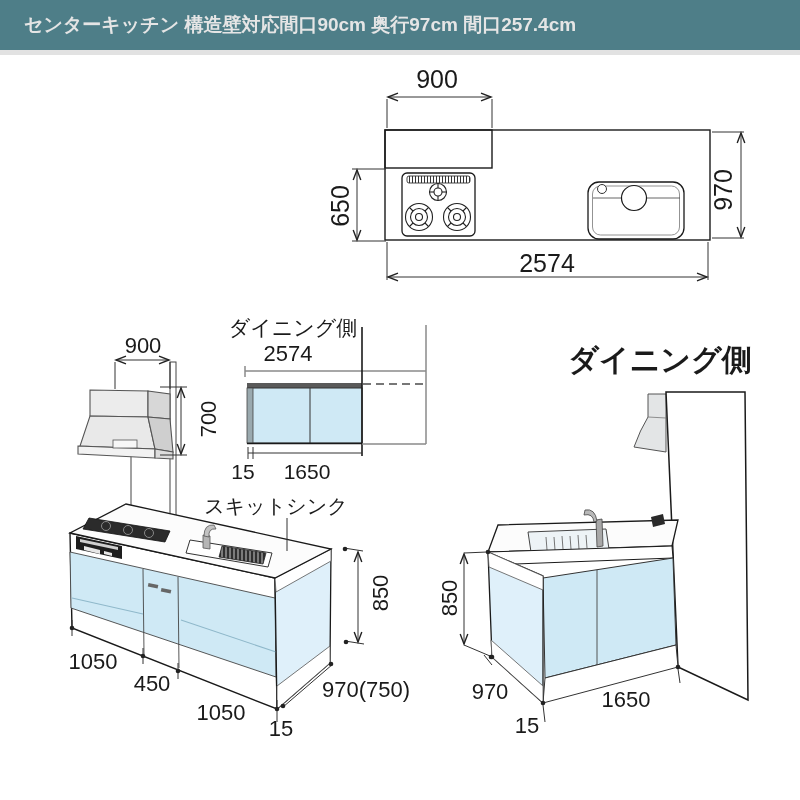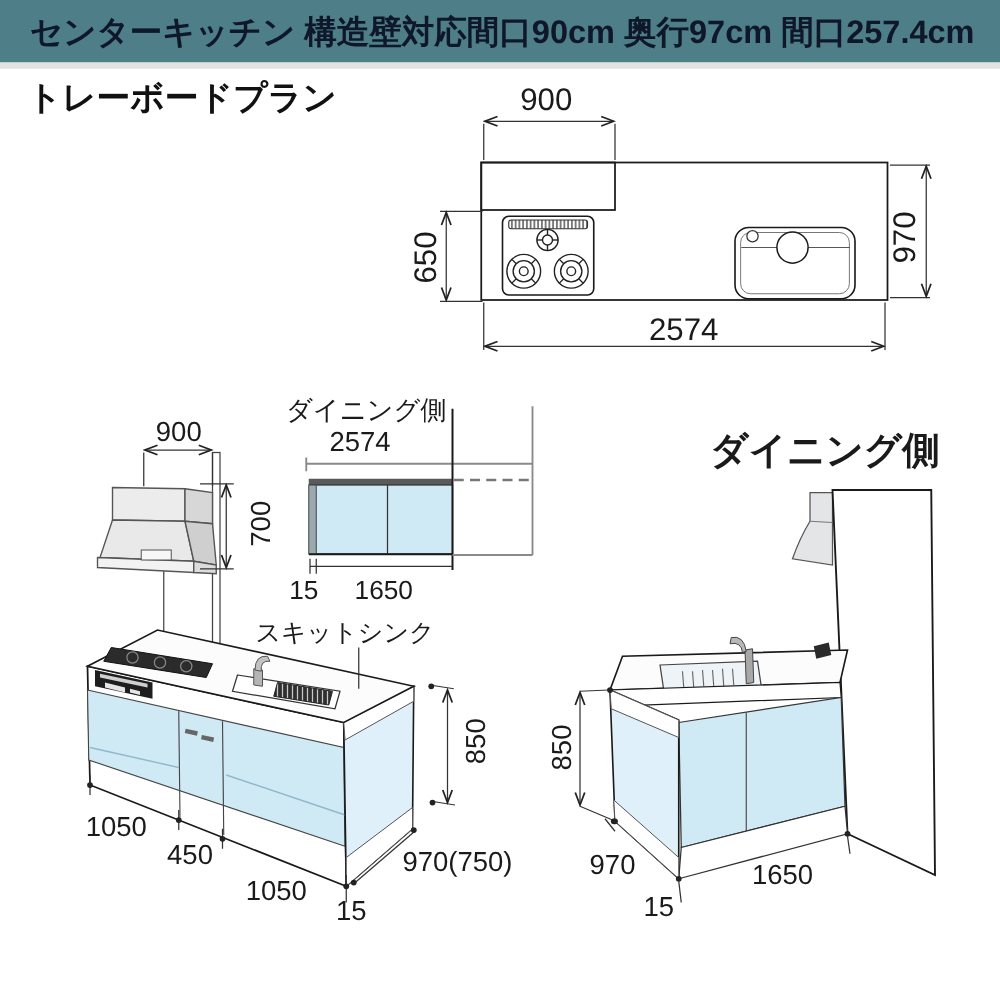--- a/index.html
+++ b/index.html
@@ -1,19 +1,19 @@
 <!DOCTYPE html>
 <html><head>
 <meta charset="utf-8">
 <style>
   html,body{margin:0;padding:0;background:#fff;}
   #stage{position:relative;width:800px;height:800px;background:#fff;overflow:hidden;
          font-family:"Liberation Sans",sans-serif;}
   #hdr{position:absolute;left:0;top:0;width:800px;height:50px;background:#4e7e88;
-       color:#0f172a;font-size:26px;font-weight:600;line-height:50px;white-space:nowrap;
+       color:#e5e5e5;font-size:19px;font-weight:600;line-height:50px;white-space:nowrap;
        padding-left:24px;box-sizing:border-box;letter-spacing:0px;}
   #hdr-strip{position:absolute;left:0;top:50px;width:800px;height:5px;background:#e2e2e2;}
   #subtitle{position:absolute;left:22px;top:60px;font-size:27px;font-weight:600;color:#111;}
   svg{position:absolute;left:0;top:0;}
   text{fill:#1a1a1a;font-family:"Liberation Sans",sans-serif;}
   .dim{font-size:25px;}
   .dim-s{font-size:22px;}
   .lbl{font-size:21px;}
   .lbl-big{font-size:30px;font-weight:600;}
   .thin{stroke:#333;stroke-width:1;fill:none;}
@@ -21,21 +21,20 @@
   .gray{stroke:#8a8a8a;stroke-width:1.5;fill:none;}
 </style>
 </head>
 <body>
 
 <div id="stage">
   <div id="hdr">
     <span>センターキッチン 構造壁対応間口90cm 奥行97cm 間口257.4cm</span>
   </div>
   <div id="hdr-strip"></div>
-  <div id="subtitle">トレーボードプラン</div>
 
   <svg width="800" height="800" viewBox="0 0 800 800">
     <defs>
       <pattern id="hatch" width="8" height="8" patternUnits="userSpaceOnUse" patternTransform="rotate(-45)">
         <line x1="0" y1="4" x2="8" y2="4" stroke="#333" stroke-width="1.6"></line>
       </pattern>
       <pattern id="grill" width="3" height="10" patternUnits="userSpaceOnUse">
         <rect width="3" height="10" fill="#fff"></rect>
         <line x1="1.5" y1="0" x2="1.5" y2="10" stroke="#333" stroke-width="1"></line>
       </pattern>

